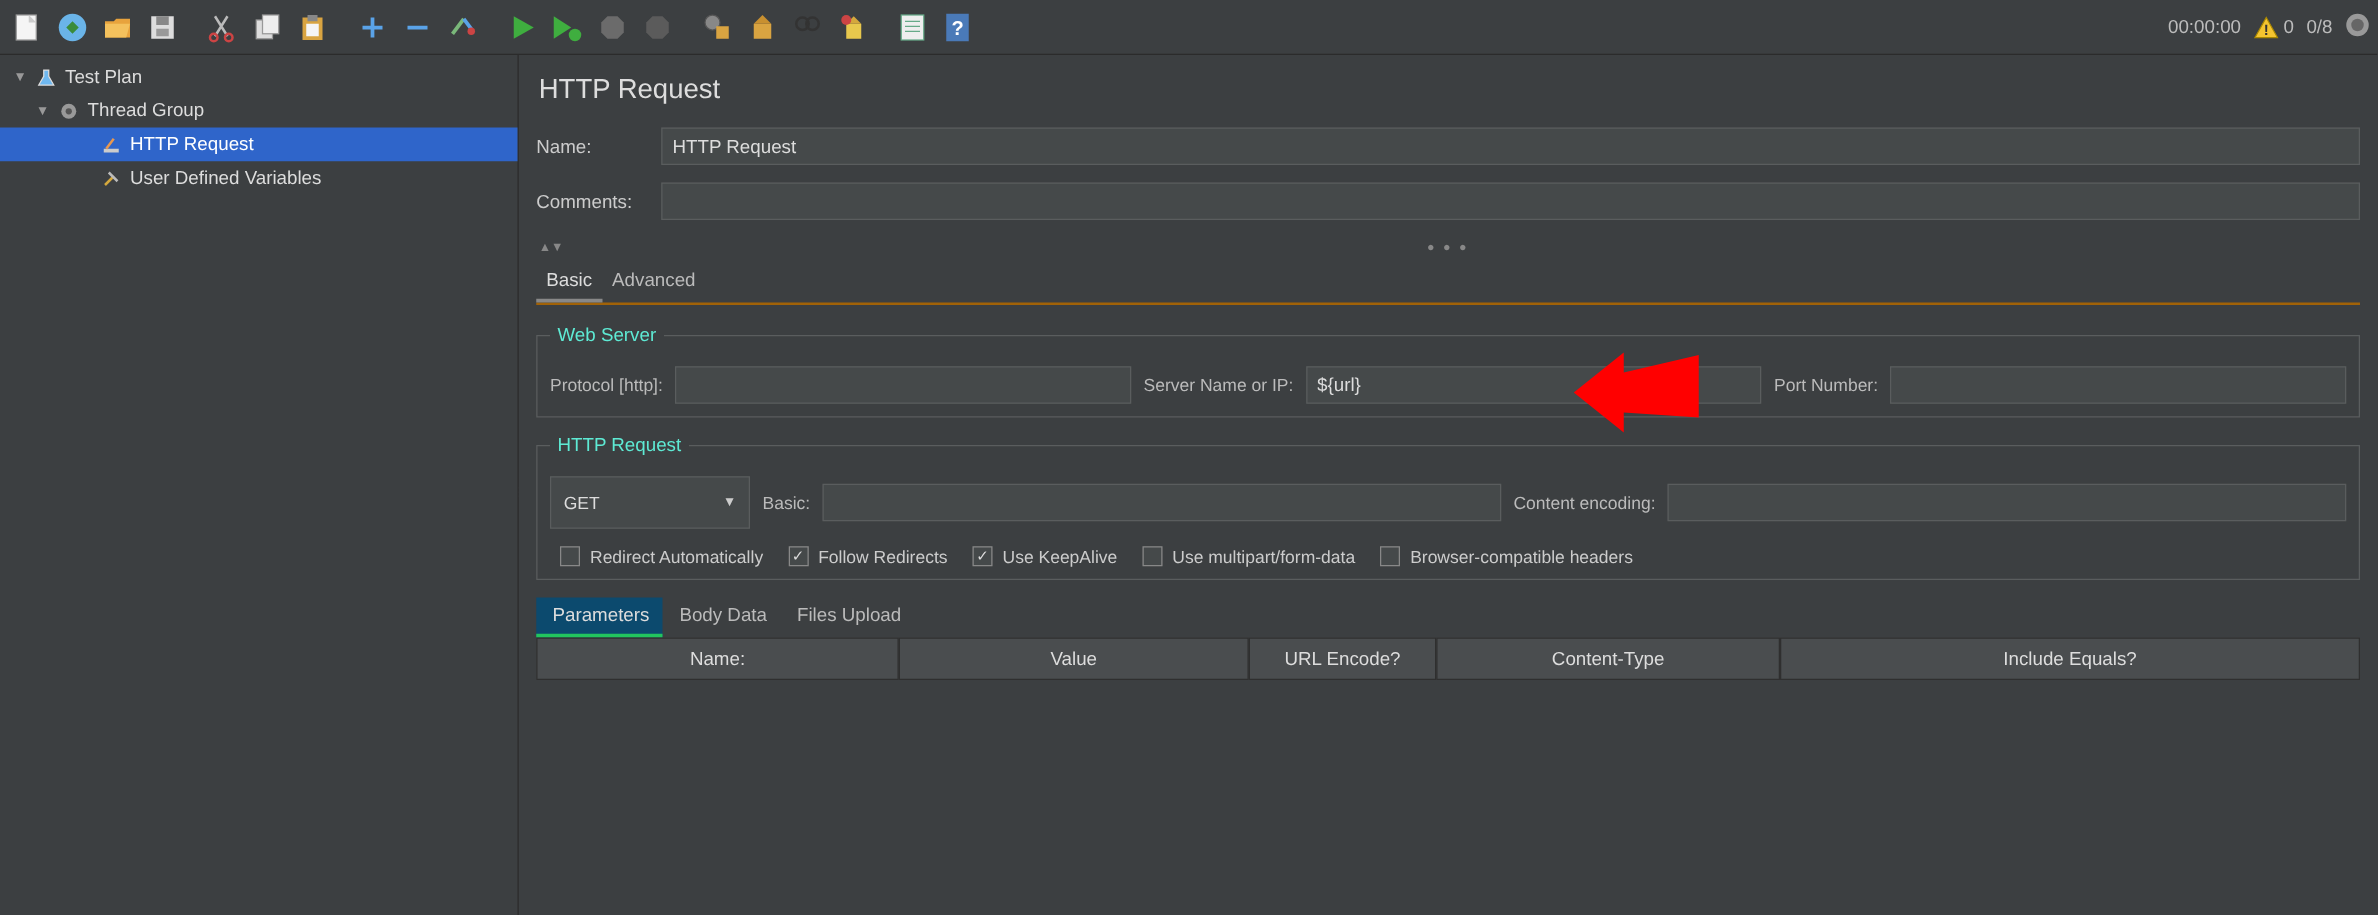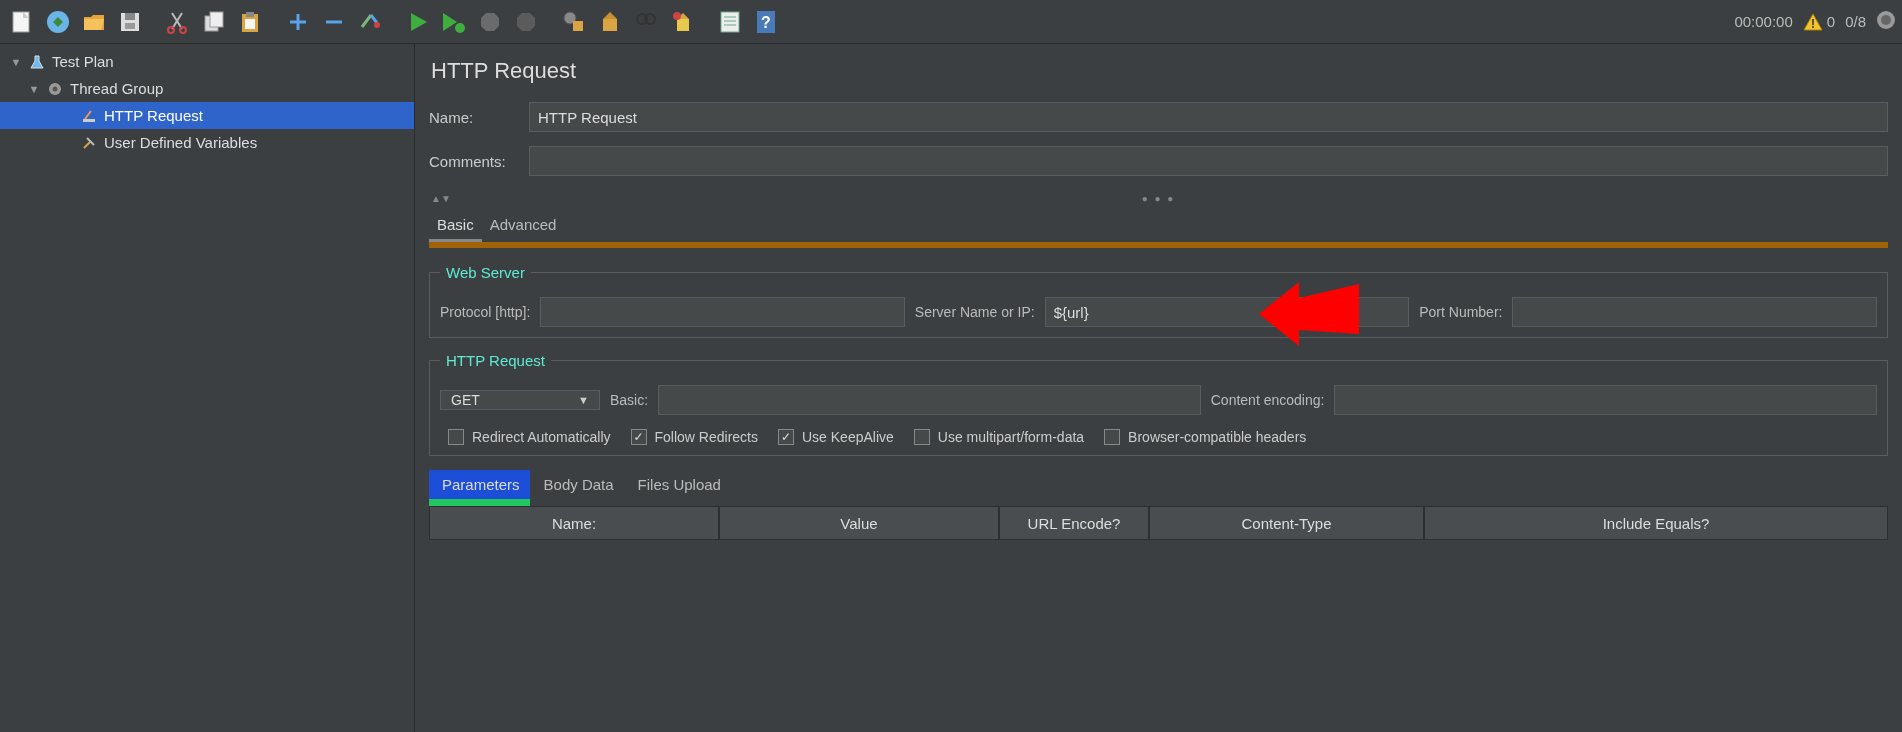--- a/index.html
+++ b/index.html
@@ -44,39 +44,39 @@
 .form-row { display:flex; align-items:center; margin-bottom:14px; gap:10px;}
 .form-row label { width:90px; color:#ccc; font-size:15px; }
 input[type="text"], .input {
   background:#45494a; border:1px solid #5a5d5e; color:#ddd; height:30px;
   padding:0 8px; font-size:15px; flex:1;
 }
 .input-sm { flex:none; width:64px; }
 .input-pm { flex:none; width:100px; }
 .collapsebar { display:flex; align-items:center; height:16px; color:#888; font-size:10px; position:relative; margin-bottom:4px;}
 .collapsebar .dots { position:absolute; left:50%; transform:translateX(-50%); letter-spacing:2px; }
-.tabs { display:flex; border-bottom:6px solid #a16207; margin-bottom:16px;}
+.tabs { display:flex; border-bottom:2px solid #a16207; margin-bottom:16px;}
 .tab { padding:6px 8px; color:#bbb; cursor:pointer; font-size:15px;}
 .tab.active { border-bottom:3px solid #888; color:#ddd; }
 fieldset { border:1px solid #5a5d5e; padding:16px 10px 10px; margin-bottom:14px;}
 legend { color:#5eead4; padding:0 6px; font-size:15px; }
 .row-inline { display:flex; align-items:center; gap:10px; flex-wrap:nowrap;}
 .select {
-  background:#45494a; border:1px solid #5a5d5e; color:#ddd; height:20px;
+  background:#45494a; border:1px solid #5a5d5e; color:#ddd; height:42px;
   display:flex; align-items:center; padding:0 10px; width:160px; justify-content:space-between;
   cursor:pointer;
 }
 .select .arrow { color:#ccc; font-size:11px;}
 .checks { display:flex; gap:20px; margin-top:14px; padding-left:8px;text-align:right;}
 .chk { display:flex; align-items:center; gap:8px; color:#ccc; font-size:14px; cursor:pointer;}
 .chk-box { width:16px; height:16px; border:1px solid #888; background:#45494a; display:flex; align-items:center; justify-content:center; font-size:12px; color:#ddd;}
 .chk-box.checked::after { content:"✓"; }
 .subtabs { display:flex; gap:4px; margin-top:4px;}
 .subtab { padding:6px 10px; color:#bbb; cursor:pointer; font-size:15px;}
-.subtab.active { background:#1d4ed8; color:#ddd; border-bottom:7px solid #22c55e;padding-left:13px;}
+.subtab.active { background:#0c4a6e; color:#ddd; border-bottom:3px solid #22c55e;padding-left:13px;}
 .params-title { text-align:center; color:#ccc; margin:12px 0 8px; font-size:15px;}
 .params-header { display:flex; background:#4a4d4f; height:34px; align-items:stretch;}
 .ph-cell { border:1px solid #2f2f2f; display:flex; align-items:center; justify-content:center; color:#ddd; font-size:15px;}
 .ph-name { flex:0 0 290px;}
 .ph-value { flex:0 0 280px;}
 .ph-url { flex:0 0 150px;}
 .ph-ct { flex:0 0 275px;}
 .ph-ie { flex:1;}
 .red-arrow { position:absolute; top:220px; left:844px; pointer-events:none;}
 .status-warn { display:flex; align-items:center; gap:4px;}

